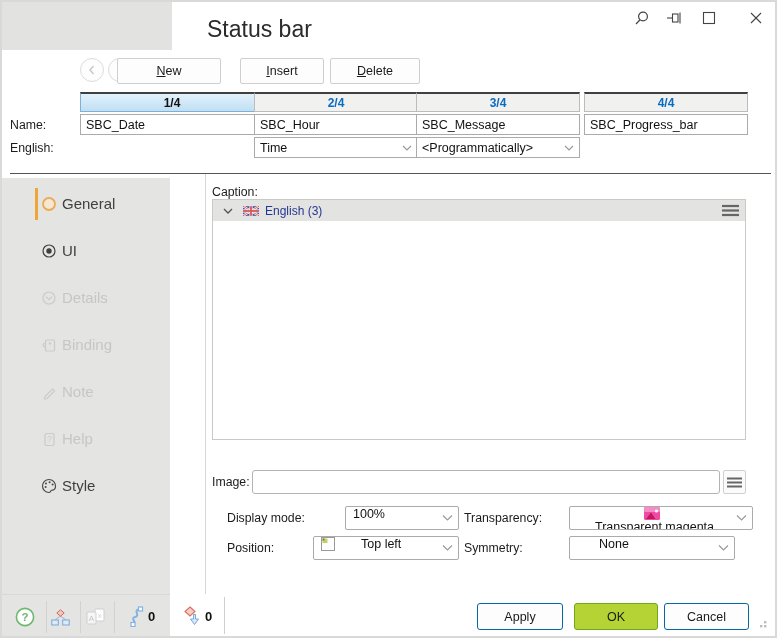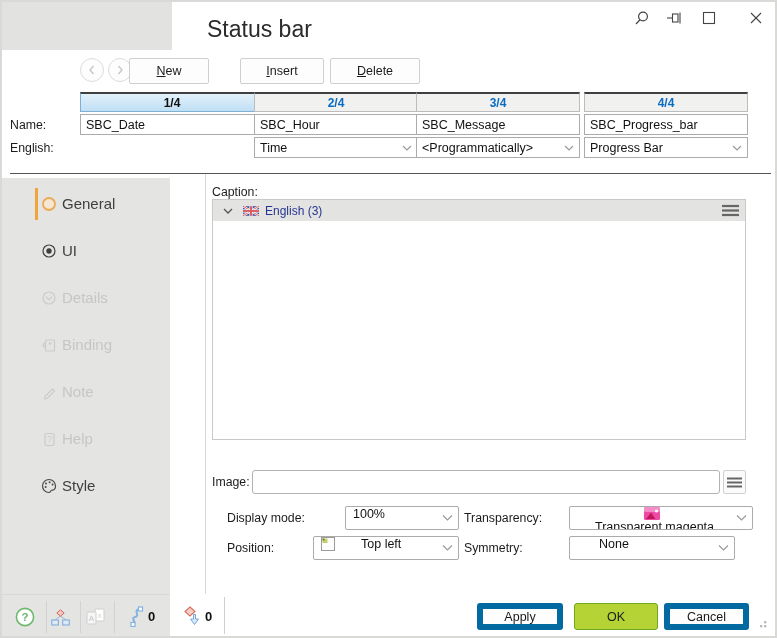--- a/index.html
+++ b/index.html
@@ -39,21 +39,21 @@
   
   .caption-box{position:absolute;left:210px;top:197px;width:534px;height:241px;box-sizing:border-box;border:1px solid #c9c9c9;background:#fff;}
   .caption-head{position:absolute;left:0;right:0;top:0;height:21px;background:#e3e3e1;display:flex;align-items:center;}
   .caption-group{font-size:12px;color:#273691;margin-left:6px;}
   
   .image-input{position:absolute;left:250px;top:468px;width:468px;height:24px;box-sizing:border-box;border:1px solid #b3b3b3;border-radius:3px;font-size:12.5px;padding:0 6px;font-family:inherit;background:#fff;}
   .burger-btn{position:absolute;left:721px;top:468px;width:23px;height:24px;box-sizing:border-box;border:1px solid #cfcfcf;border-radius:2px;background:#fbfbfb;display:flex;align-items:center;justify-content:center;}
   .dd2{position:absolute;height:24px;border-radius:2px;padding:0 20px 8px 7px;}
   .dd2 .dd-ic{margin-right:6px;flex:0 0 auto;display:flex;}
   
-  .footbtn{position:absolute;top:601px;height:27px;box-sizing:border-box;background:#fdfdfd;border:6px solid #0369a1;border-radius:3px;display:flex;align-items:center;justify-content:center;font-size:12.5px;color:#1a1a1a;}
+  .footbtn{position:absolute;top:601px;height:27px;box-sizing:border-box;background:#fdfdfd;border:1px solid #0369a1;border-radius:3px;display:flex;align-items:center;justify-content:center;font-size:12.5px;color:#1a1a1a;}
   .footbtn.ok{background:#b5d334;border:1px solid #6fa81c;}
   .count{position:absolute;top:607px;font-size:13px;font-weight:700;color:#111;}
   .bsep{position:absolute;width:1px;background:#d2d2d0;}
   svg{display:block;}
 </style>
 </head>
 <body>
 
 <div class="window">
 
@@ -88,21 +88,21 @@
   <div class="navbtn" style="left:78px;">
     <svg width="10" height="12" viewBox="0 0 10 12">
         <polyline points="6.5,2 3,6 6.5,10" fill="none" stroke="#c4c4c4" stroke-width="1.3"></polyline>
       </svg>
   </div>
   <div class="navbtn" style="left:106px;">
     <svg width="10" height="12" viewBox="0 0 10 12">
         <polyline points="3.5,2 7,6 3.5,10" fill="none" stroke="#c4c4c4" stroke-width="1.3"></polyline>
       </svg>
   </div>
-  <div class="pushbtn" style="left:127px;width:80px;">
+  <div class="pushbtn" style="left:115px;width:104px;">
       <span class="mn">New</span>
     </div>
   <div class="pushbtn" style="left:238px;width:84px;">
       <span class="mn">Insert</span>
     </div>
   <div class="pushbtn" style="left:328px;width:90px;">
       <span class="mn">Delete</span>
     </div>
 
   <div class="lbl" style="left:8px;top:116px;">Name:</div>
@@ -135,28 +135,20 @@
           <svg width="10" height="6" viewBox="0 0 10 6">
             <polyline points="1,1 5,5 9,1" fill="none" stroke="#9a9a9a" stroke-width="1.2"></polyline>
           </svg>
         </span>
     </div>
   </div>
 
   <div class="tabcol" style="left:582px;">
     <div class="tab">4/4</div>
     <input class="name-input" value="SBC_Progress_bar" style="">
-    <div class="dd content-dd">
-      <span>Progress Bar</span>
-      <span class="chev">
-          <svg width="10" height="6" viewBox="0 0 10 6">
-            <polyline points="1,1 5,5 9,1" fill="none" stroke="#9a9a9a" stroke-width="1.2"></polyline>
-          </svg>
-        </span>
-    </div>
   </div>
 
   <div class="hline"></div>
   <div class="vline"></div>
 
   <div class="sidebar">
     <div class="sel-bar" style="top:10px;height:32px;"></div>
 
     <div class="side-item enabled" style="top:12px;">
       <span class="ic">

